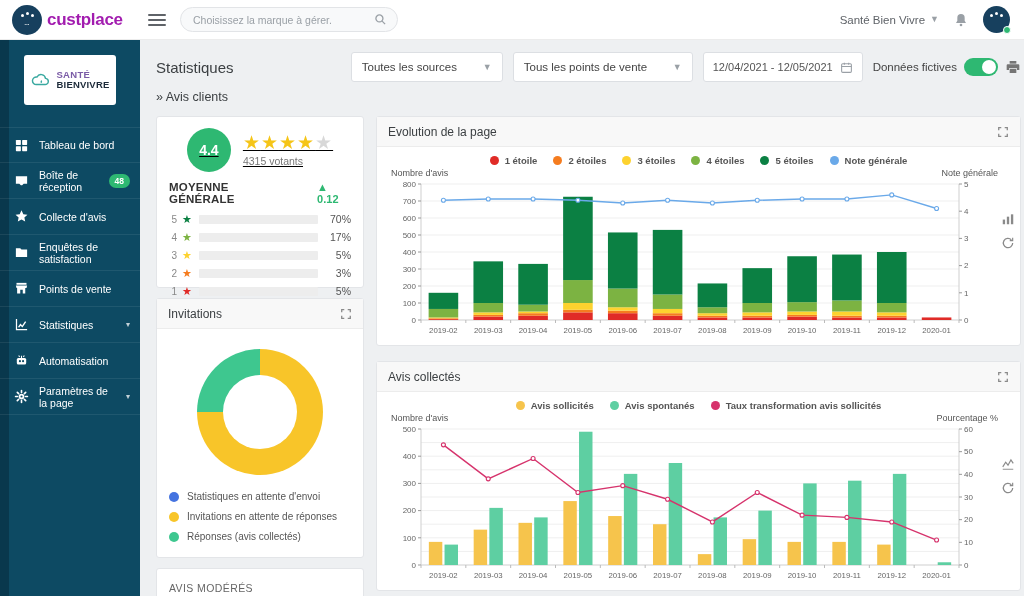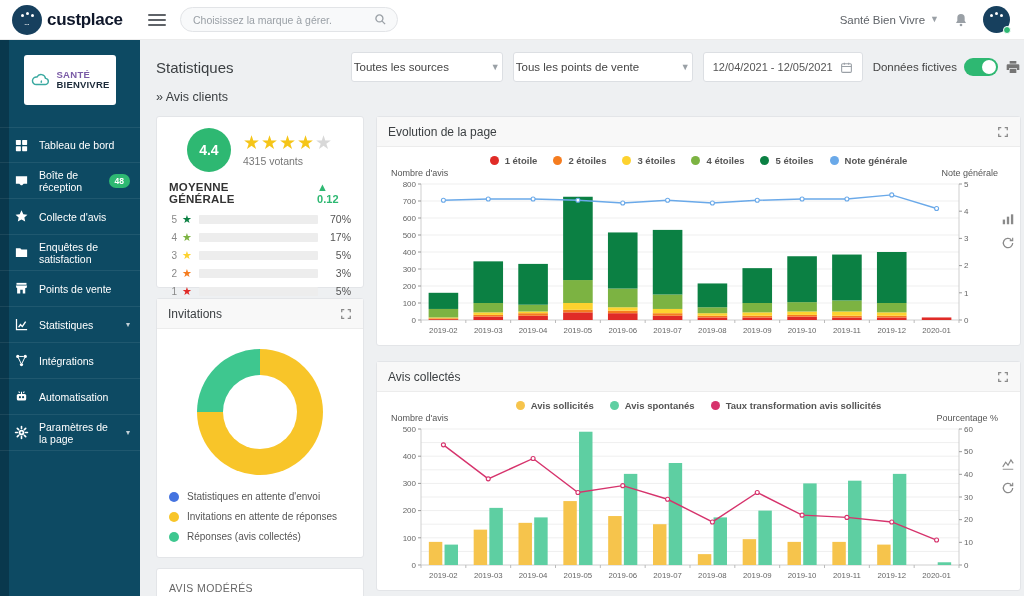--- a/index.html
+++ b/index.html
@@ -8,21 +8,21 @@
 
   
   .topbar { position:fixed; top:0; left:0; right:0; height:40px; background:#fff;
     display:flex; align-items:center; z-index:20; border-bottom:1px solid #ececec; padding:0 14px; }
   .logo-wrap { display:flex; align-items:center; gap:7px; width:126px; }
   .logo-badge { width:26px; height:26px; border-radius:50%; background:#17405e; position:relative; flex:0 0 auto;
     box-shadow:0 0 0 2px #17405e; }
   .logo-badge i { position:absolute; width:3px; height:3px; border-radius:50%; background:#fff; }
   .logo-badge i:nth-child(1){ top:7px; left:7px; } .logo-badge i:nth-child(2){ top:5px; left:12px; } .logo-badge i:nth-child(3){ top:7px; left:17px; }
   .logo-badge b { position:absolute; bottom:6px; left:3px; right:3px; font-size:5px; color:#fff; text-align:center; font-weight:bold; }
-  .wordmark { font-size:17px; font-weight:bold; color:#0f172a; letter-spacing:-0.3px; }
+  .wordmark { font-size:17px; font-weight:bold; color:#a21caf; letter-spacing:-0.3px; }
   .hamburger { width:18px; margin:0 14px 0 8px; cursor:pointer; }
   .hamburger span { display:block; height:2px; background:#5f6368; margin:3px 0; border-radius:1px; }
   .search-pill { display:flex; align-items:center; justify-content:space-between; width:218px; height:25px;
     border:1px solid #e2e4e7; background:#f8f9fa; border-radius:13px; padding:0 10px; }
   .search-pill input { border:none; background:transparent; outline:none; font-size:10.5px; color:#444; width:170px;
     font-family:"Liberation Sans", sans-serif; }
   .search-pill input::placeholder { color:#9aa0a6; }
   .topbar-right { margin-left:auto; display:flex; align-items:center; gap:14px; }
   .brand-switcher { display:flex; gap:5px; font-size:11.5px; color:#5f6368; cursor:pointer; }
   .chev { font-size:9px; color:#9aa0a6; }
@@ -49,42 +49,42 @@
     border-radius:8px; padding:2px 6px; }
   .mi-caret { margin-left:auto; color:rgba(255,255,255,0.75); font-size:8px; }
 
   
   .main { position:absolute; top:40px; left:140px; width:884px; height:556px; overflow:hidden;
     padding:12px 3px 0 16px; background:#eef0f2; }
   .title-row { display:flex; align-items:center; height:30px; margin-bottom:8px; }
   .page-title { font-size:15px; color:#3c4043; }
   .controls { margin-left:auto; display:flex; align-items:center; gap:10px; }
   .select-box { display:flex; align-items:center; justify-content:space-between; background:#fff;
-    border:1px solid #dcdfe3; border-radius:3px; height:30px; padding:0 2px; font-size:11.5px; color:#444; cursor:pointer; }
+    border:1px solid #dcdfe3; border-radius:3px; height:30px; padding:0 10px; font-size:11.5px; color:#444; cursor:pointer; }
   .sel-sources { width:152px; } .sel-pos { width:180px; }
   .date-box { display:flex; align-items:center; gap:7px; background:#fff; border:1px solid #dcdfe3;
     border-radius:3px; height:30px; padding:0 9px; font-size:11px; color:#555; cursor:pointer; }
   .fict { display:flex; align-items:center; gap:7px; }
   .fict-label { font-size:11.5px; color:#444; }
   .toggle { width:34px; height:18px; border-radius:9px; background:#2eb872; position:relative; cursor:pointer; }
   .toggle .knob { position:absolute; top:2px; right:2px; width:14px; height:14px; border-radius:50%; background:#fff; }
   .breadcrumb { font-size:12.5px; color:#3c4043; height:18px; margin-bottom:8px; }
 
   .content { display:flex; gap:12px; }
   .col-left { width:208px; flex:0 0 auto; }
   .col-right { width:645px; flex:0 0 auto; }
   .card { background:#fff; border:1px solid #e3e5e8; border-radius:3px; }
   .card-header { height:30px; background:#f8f8f8; border-bottom:1px solid #ececec; display:flex;
     align-items:center; justify-content:space-between; padding:0 11px; }
   .card-title { font-size:12px; color:#3c4043; }
   .expand-btn { cursor:pointer; display:flex; }
 
   
   .rating-card { padding:11px 12px 9px 12px; height:172px; }
-  .rating-top { display:flex; align-items:center; gap:12px; justify-content:center; }
+  .rating-top { display:flex; align-items:center; gap:12px; justify-content:center;text-decoration:underline; }
   .score-circle { width:44px; height:44px; border-radius:50%; background:#2eb872; color:#fff;
     display:flex; align-items:center; justify-content:center; font-size:14px; font-weight:bold; }
   .stars-line { font-size:19px; letter-spacing:1px; line-height:1; }
   .star-on { color:#f5c518; } .star-off { color:#d8d8d8; }
   .votes { font-size:10.5px; color:#777; margin-top:3px; }
   .avg-row { display:flex; align-items:center; justify-content:center; gap:25px; margin:9px 0 8px 0; }
   .avg-label { font-size:11.5px; font-weight:bold; color:#333; letter-spacing:0.2px; }
   .avg-trend { font-size:11px; font-weight:bold; color:#2eb872; }
   .rbar-row { display:flex; align-items:center; gap:5px; margin-bottom:6px; }
   .rbar-num { font-size:10px; color:#888; width:8px; text-align:right; }
@@ -220,33 +220,20 @@
       </div>
       <div class="menu-item">
         <span class="mi-icon">
           <svg width="15" height="15" viewBox="0 0 24 24" fill="#fff">
             <path d="M3 21h18v-2H5V3H3z"></path>
             <path d="M6.5 15.5l3.8-5 2.8 3 4.6-6.8 1.8 1.3-6 8.8-2.9-3-2.6 3.3z"></path>
           </svg>
         </span>
         <span class="mi-label">Statistiques</span>
         <span class="mi-caret">▾</span>
-      </div>
-      <div class="menu-item">
-        <span class="mi-icon">
-          <svg width="15" height="15" viewBox="0 0 24 24">
-            <g fill="#fff">
-              <circle cx="6" cy="5.5" r="2.6"></circle>
-              <circle cx="18" cy="5.5" r="2.6"></circle>
-              <circle cx="12" cy="18.5" r="2.6"></circle>
-            </g>
-            <path d="M7 7.8l4 8.2M17 7.8l-4 8.2M8.5 5.5h7" stroke="#fff" stroke-width="1.6" fill="none"></path>
-          </svg>
-        </span>
-        <span class="mi-label">Intégrations</span>
       </div>
       <div class="menu-item">
         <span class="mi-icon">
           <svg width="15" height="15" viewBox="0 0 24 24">
             <rect x="4.5" y="8" width="15" height="10.5" rx="2.5" fill="#fff"></rect>
             <circle cx="9.5" cy="13" r="1.7" fill="#0d4a63"></circle>
             <circle cx="14.5" cy="13" r="1.7" fill="#0d4a63"></circle>
             <path d="M12 4.5V8M7.5 4l1.5 2.5M16.5 4L15 6.5" stroke="#fff" stroke-width="1.7"></path>
           </svg>
         </span>

